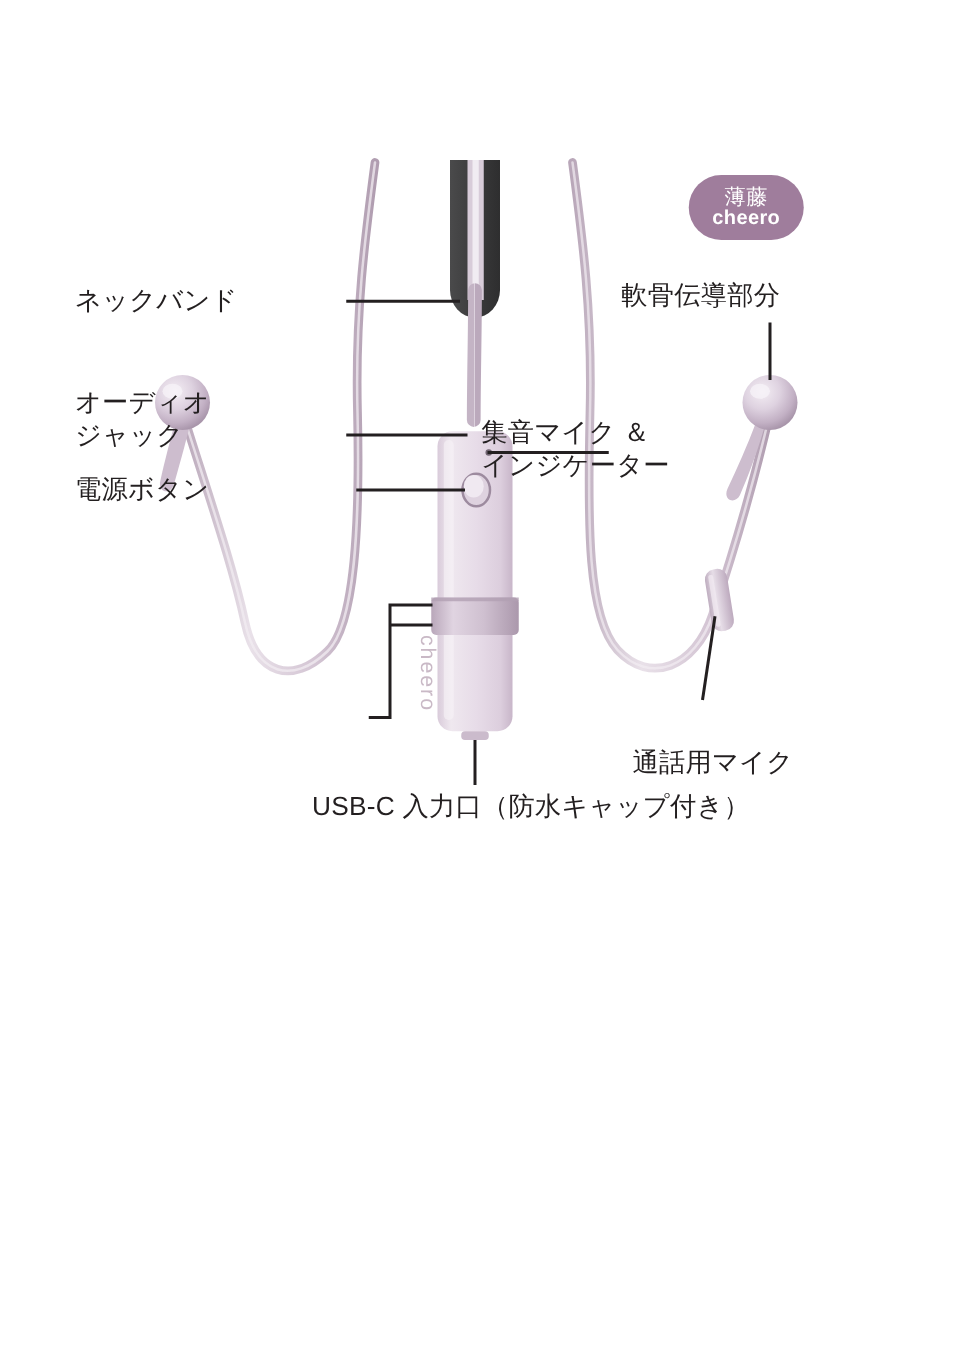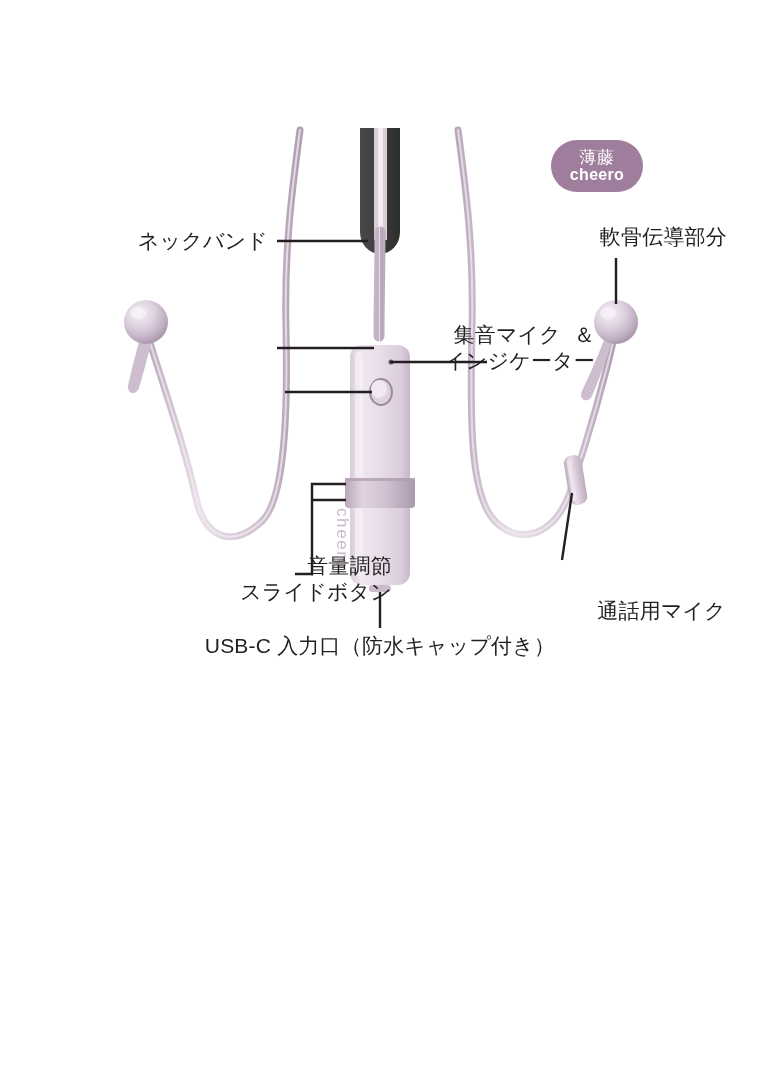--- a/index.html
+++ b/index.html
@@ -28,23 +28,23 @@
   }
   .callout {
     position: absolute;
     color: #231f20;
     font-size: 21px;
     line-height: 1.22;
     letter-spacing: 0.2px;
     white-space: pre-line;
     font-family: "Liberation Sans", "DejaVu Sans", sans-serif;
   }
-  .callout.right-align { text-align: right; }
-  .callout.left-align  { text-align: right; }
-  .callout.center-align{ text-align: center; }
+  .callout.right-align { }
+  .callout.left-align  { text-align: left; }
+  .callout.center-align{ text-align: right; }
 
   #color-badge {
     position: absolute;
     left: 551px;
     top: 140px;
     width: 92px;
     height: 52px;
     border-radius: 26px;
     background: #9f7d9c;
     color: #ffffff;
@@ -183,27 +183,28 @@
 
   <div id="color-badge">
     <span class="badge-jp">薄藤</span>
     <span class="badge-romaji">cheero</span>
   </div>
 
   <div class="brandmark">cheero</div>
 
   <div class="callout right-align" style="left:60px; top:228px; width:208px;">ネックバンド</div>
 
-
-
-  <div class="callout left-align" style="left:142px; top:553px; width:250px;">音量調節
-スライドボタン</div>
+  <div class="callout right-align" style="left:60px; top:310px; width:208px;">オーディオ
+ジャック</div>
+
+  <div class="callout right-align" style="left:60px; top:379px; width:216px;">電源ボタン</div>
+
 
   <div class="callout center-align" style="left:160px; top:633px; width:440px;">USB-C 入力口（防水キャップ付き）</div>
 
   <div class="callout left-align" style="left:497px; top:224px; width:230px;">軟骨伝導部分</div>
 
-  <div class="callout right-align" style="left:385px; top:324px; width:210px;font-family:Liberation Mono, monospace;">集音マイク ＆
+  <div class="callout right-align" style="left:385px; top:334px; width:210px;">集音マイク ＆
 インジケーター</div>
 
   <div class="callout left-align" style="left:506px; top:598px; width:220px;">通話用マイク</div>
 
 </div>
 
 </body></html>

